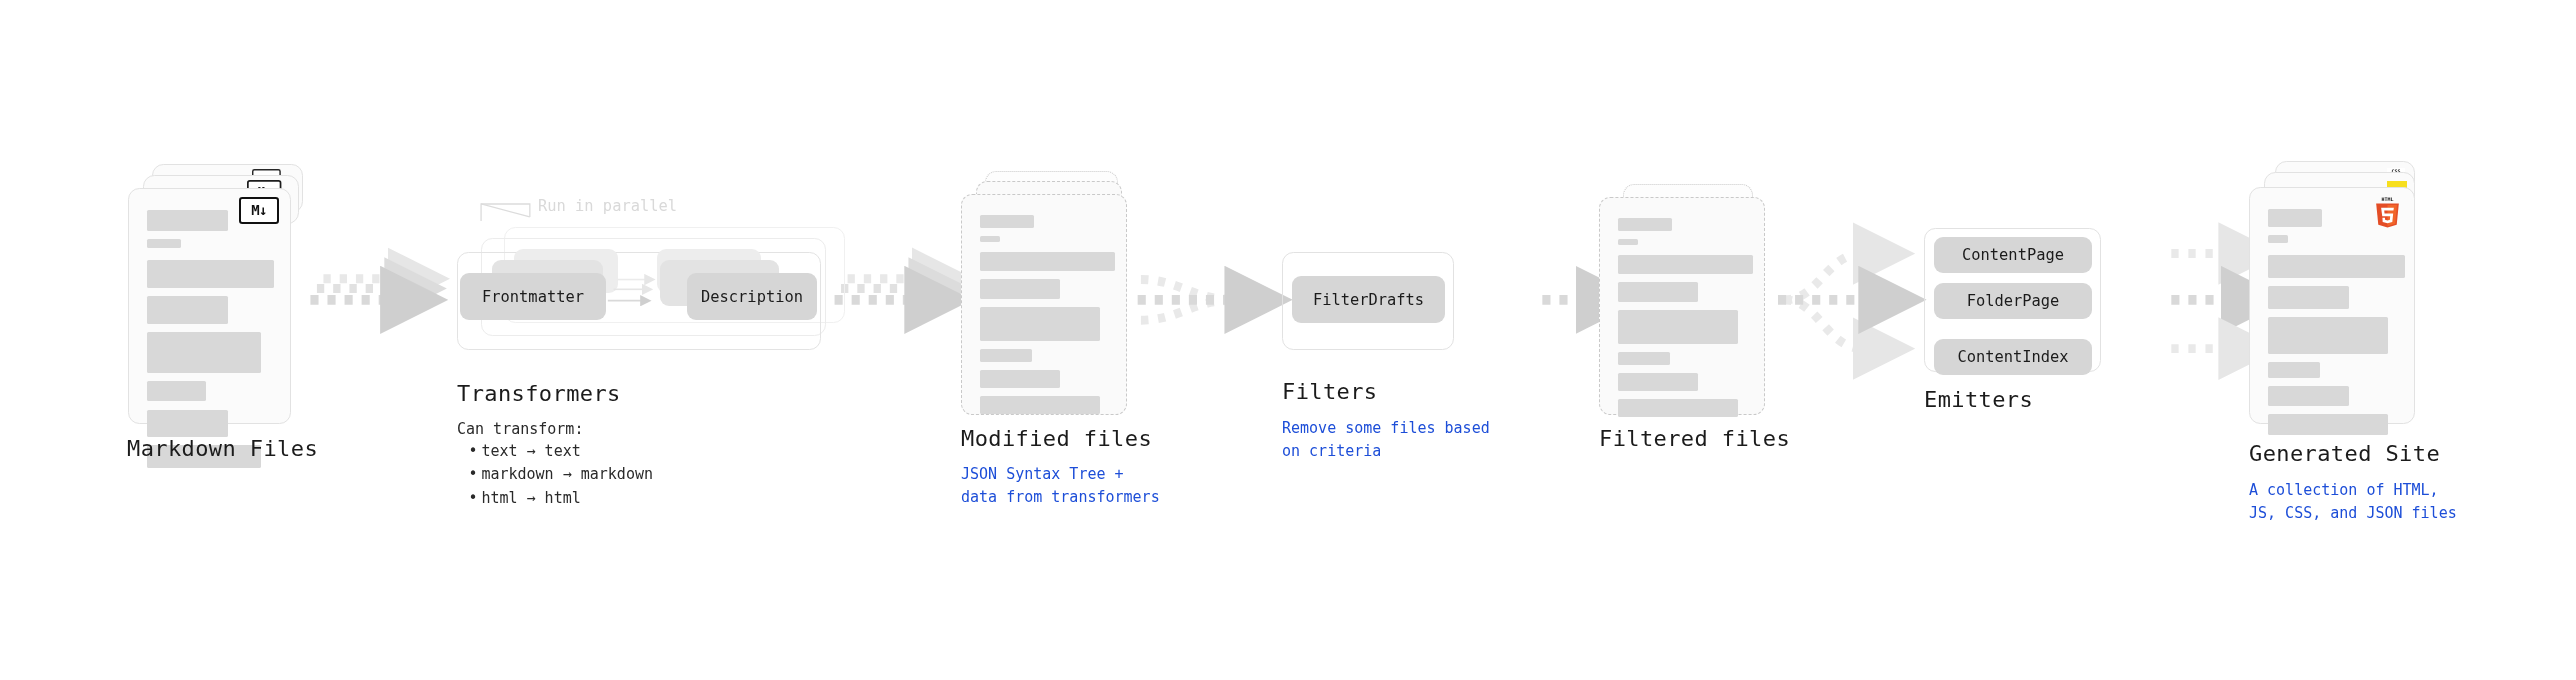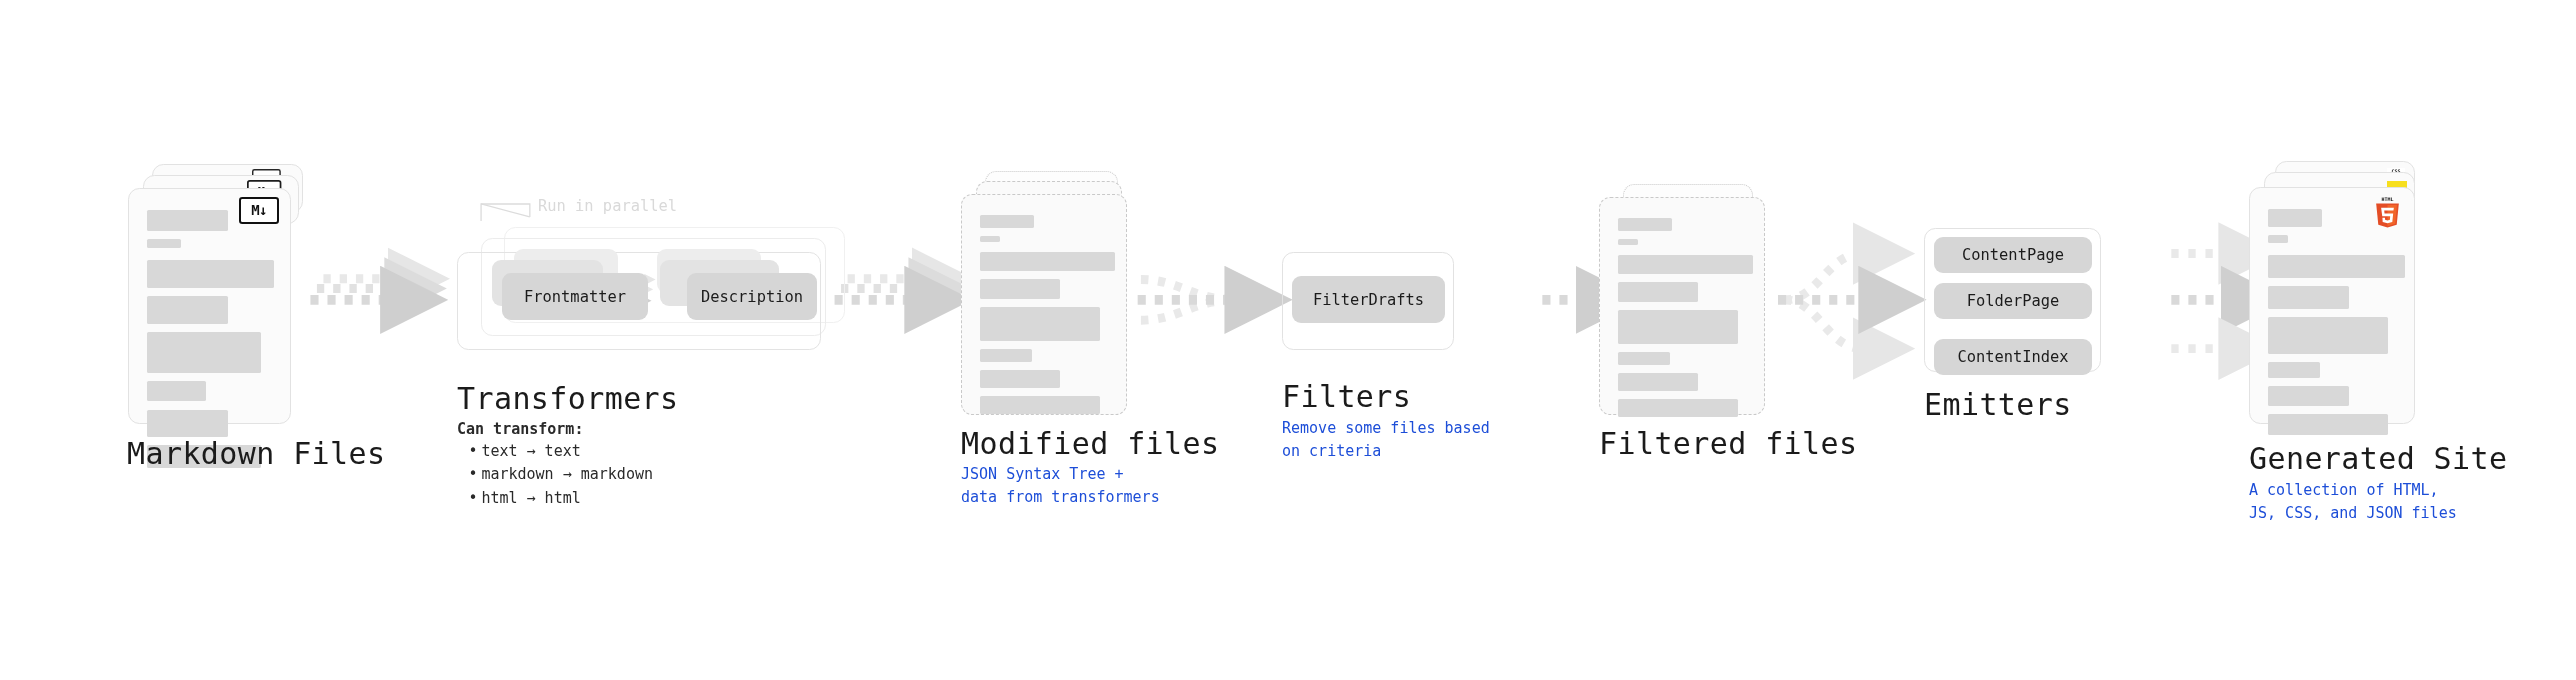--- a/index.html
+++ b/index.html
@@ -18,37 +18,36 @@
     position: relative;
     width: 2576px;
     height: 681px;
   }
 
   
   .abs { position: absolute; }
 
   
   .node-title {
-    font-size: 30px;
+    font-size: 22px;
     color: #1b1b1b;
     letter-spacing: 0.4px;
     white-space: nowrap;
     line-height: 1.1;
   }
   .node-desc {
     font-size: 15px;
     color: #1d4ed8;
     line-height: 1.55;
     white-space: pre-line;
   }
   .node-desc-head {
     font-size: 15px;
     color: #2a2a2a;
     line-height: 1.55;
-    font-weight: bold;
   }
   .bullets {
     list-style: none;
     margin: 0;
     padding: 0 0 0 11.4px;
     font-size: 15px;
     color: #2a2a2a;
     line-height: 1.55;
   }
   .bullets li { position: relative; padding-left: 13px; white-space: nowrap;}
@@ -261,21 +260,21 @@
   <div class="chip ghost1" style="left:660px; top:260px; width:119px; height:46px;">
     <span style="visibility:hidden;">Description</span>
   </div>
 
   <svg class="layer" width="2576" height="681" viewBox="0 0 3170 838">
     <path d="M 760 344 L 795 344" stroke="#ebebeb" stroke-width="2" fill="none" marker-end="url(#headLight)"></path>
     <path d="M 755 356 L 792 356" stroke="#e5e5e5" stroke-width="2" fill="none" marker-end="url(#headLight)"></path>
     <path d="M 748 370 L 790 370" stroke="#d9d9d9" stroke-width="2" fill="none" marker-end="url(#headStrong)"></path>
   </svg>
 
-  <div class="chip" style="left:502px; top:273px; width:146px; height:47px;">
+  <div class="chip" style="left:460px; top:273px; width:146px; height:47px;">
     <span>Frontmatter</span>
   </div>
   <div class="chip" style="left:687px; top:273px; width:130px; height:47px;">
     <span>Description</span>
   </div>
 
   <div class="abs node-title" style="left:457px; top:382px;">Transformers</div>
   <div class="abs node-desc-head" style="left:457px; top:418px;">Can transform:</div>
   <ul class="abs bullets" style="left:457px; top:440px;">
     <li>text → text</li>

